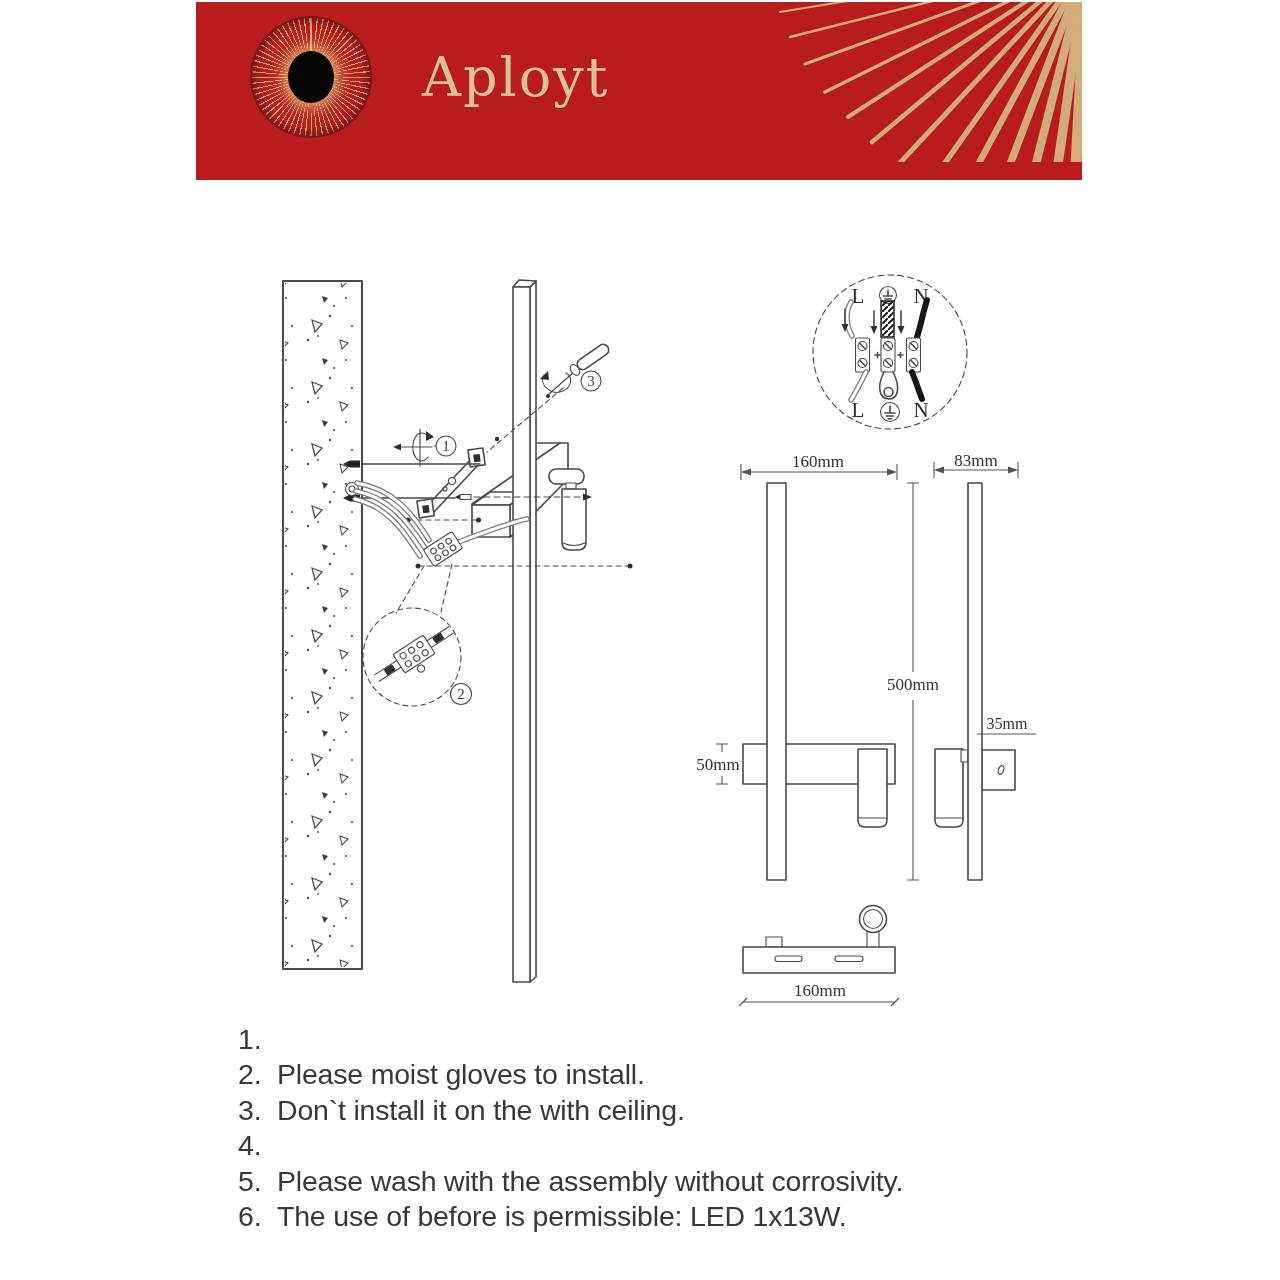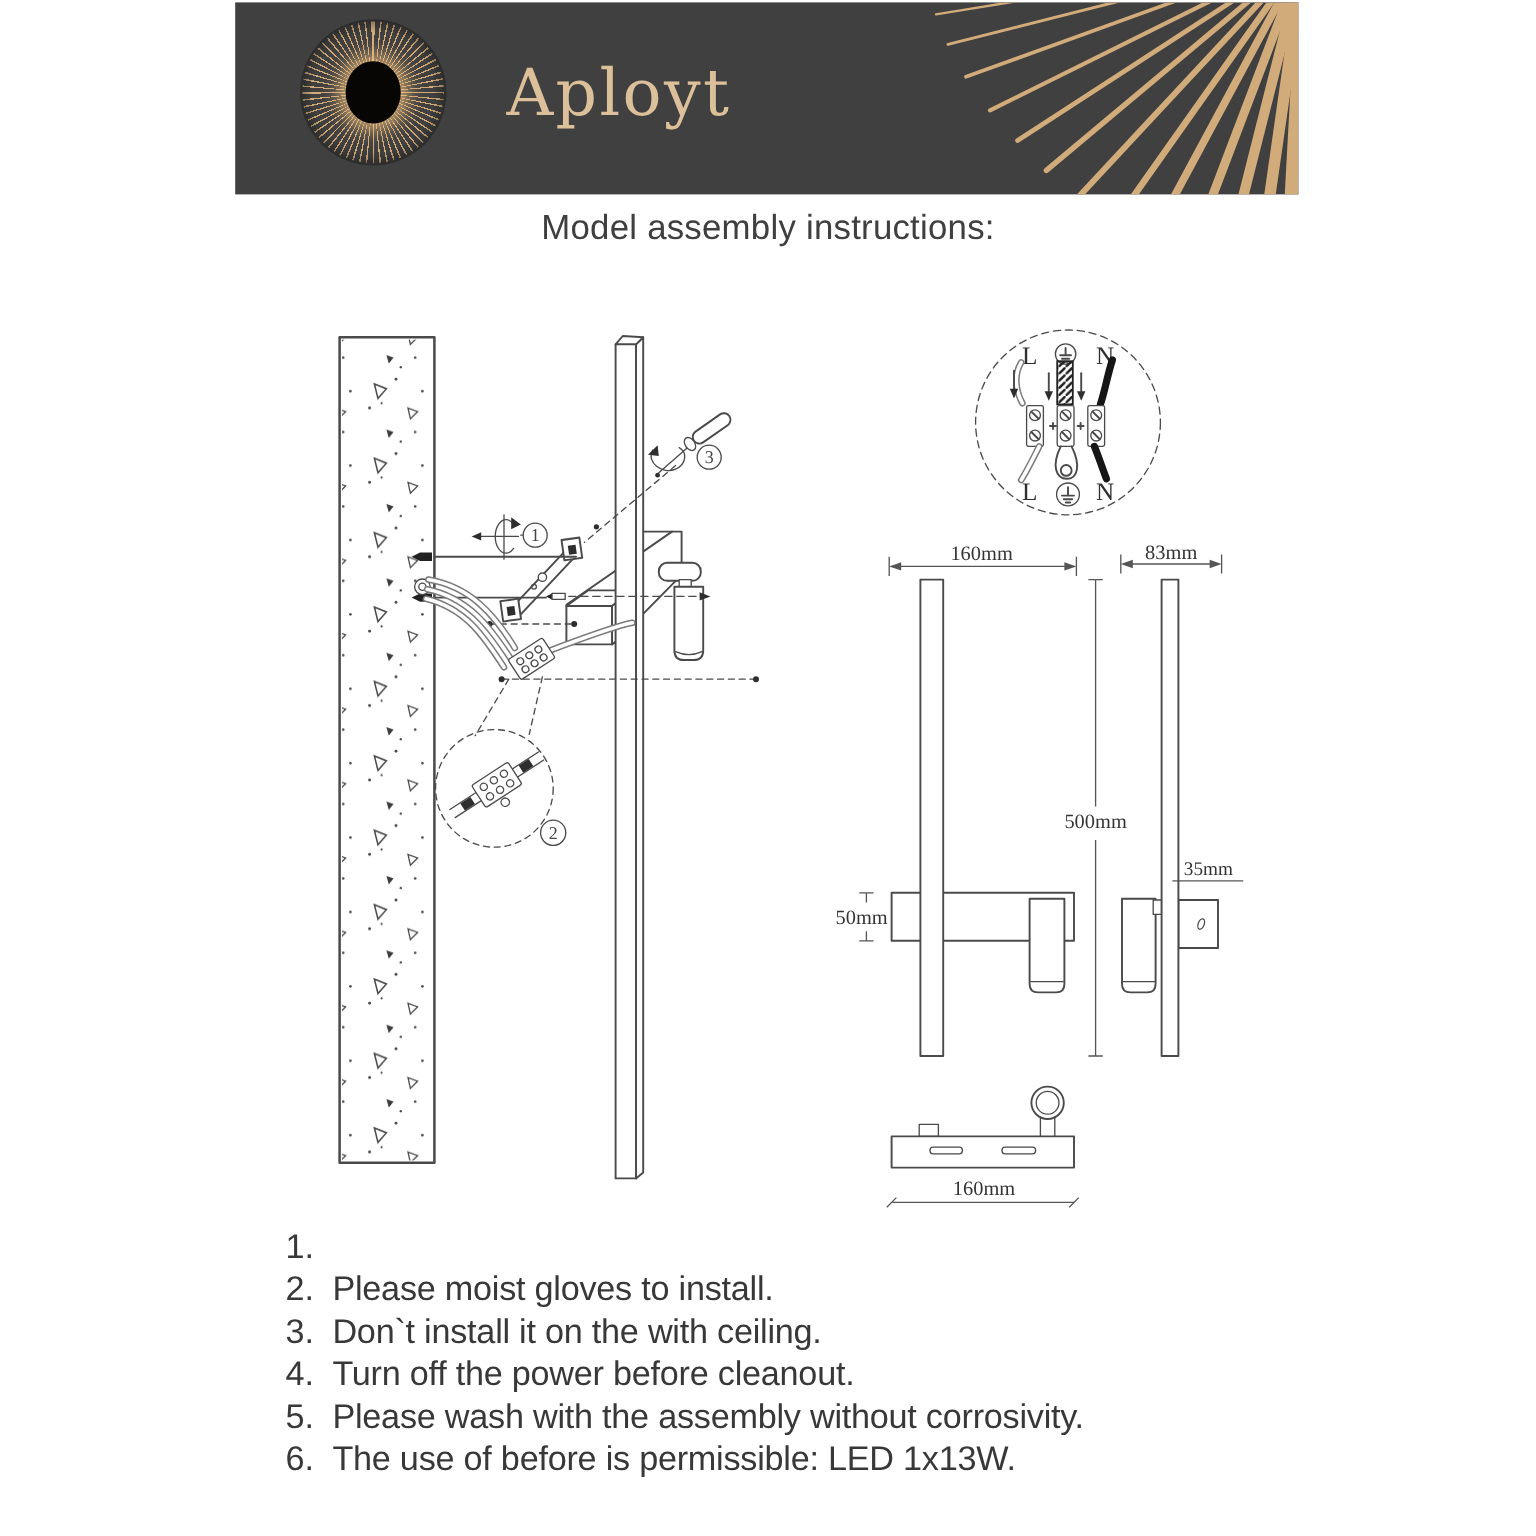--- a/index.html
+++ b/index.html
@@ -1,20 +1,20 @@
 <!DOCTYPE html>
 <html><head>
 <meta charset="utf-8">
 <style>
   html,body{margin:0;padding:0;}
   body{width:1280px;height:1280px;position:relative;background:#ffffff;overflow:hidden;
        font-family:"Liberation Sans",sans-serif;}
 
   
-  .banner{position:absolute;left:196px;top:2px;width:886px;height:160px;background:#404040;overflow:hidden;}
+  .banner{position:absolute;left:196px;top:2px;width:886px;height:178px;background:#b91c1c;overflow:hidden;}
   .sunburst{position:absolute;left:56px;top:16px;width:118px;height:118px;border-radius:50%;
             background:repeating-conic-gradient(#d2ab7a 0deg 1.3deg, transparent 1.3deg 5.6deg);}
   .sunburst::after{content:"";position:absolute;inset:-2px;border-radius:50%;
             background:radial-gradient(circle, rgba(12,10,9,0) 58%, #0c0a09 92%);}
   .sun-core{position:absolute;left:92px;top:49px;width:46px;height:52px;border-radius:50%;
             background:#070605;box-shadow:0 0 15px 5px rgba(242,195,128,0.85);z-index:2;}
   .brand{position:absolute;left:226px;top:44px;font-family:"DejaVu Serif","Liberation Serif",serif;
          font-size:54px;font-weight:400;color:#dcc09a;letter-spacing:2px;}
   .rays-right{position:absolute;right:0;top:0;}
 
@@ -67,21 +67,20 @@
       <line x1="315" y1="-40" x2="186" y2="200" stroke-width="6.5"></line>
       <line x1="315" y1="-40" x2="218" y2="215" stroke-width="7.5"></line>
       <line x1="315" y1="-40" x2="248" y2="225" stroke-width="8.5"></line>
       <line x1="315" y1="-40" x2="276" y2="232" stroke-width="9.5"></line>
       <line x1="315" y1="-40" x2="300" y2="236" stroke-width="11"></line>
     </g>
   </svg>
 </div>
 
 <div class="title">
-  <div>Model assembly instructions:</div>
 </div>
 
 <svg class="drawing" width="1280" height="1280" viewBox="0 0 1280 1280">
   <defs>
     <pattern id="speck" width="60" height="62" patternUnits="userSpaceOnUse">
       <path d="M12,10 l10,4 l-7,8 z" fill="none" stroke="#4a4a4a" stroke-width="1.3"></path>
       <path d="M40,30 l8,3 l-6,6 z" fill="none" stroke="#4a4a4a" stroke-width="1.1"></path>
       <path d="M22,48 l6,2 l-4,5 z" fill="#3d3d3d"></path>
       <circle cx="30" cy="6" r="1.2" fill="#4a4a4a"></circle>
       <circle cx="52" cy="16" r="1.1" fill="#4a4a4a"></circle>
@@ -327,21 +326,20 @@
   <div class="inst-row">
     <span class="num">2.</span>
     <span>Please moist gloves to install.</span>
   </div>
   <div class="inst-row">
     <span class="num">3.</span>
     <span>Don`t install it on the with ceiling.</span>
   </div>
   <div class="inst-row">
     <span class="num">4.</span>
-    <span>Turn off the power before cleanout.</span>
   </div>
   <div class="inst-row">
     <span class="num">5.</span>
     <span>Please wash with the assembly without corrosivity.</span>
   </div>
   <div class="inst-row">
     <span class="num">6.</span>
     <span>The use of before is permissible: LED 1x13W.</span>
   </div>
 </div>

